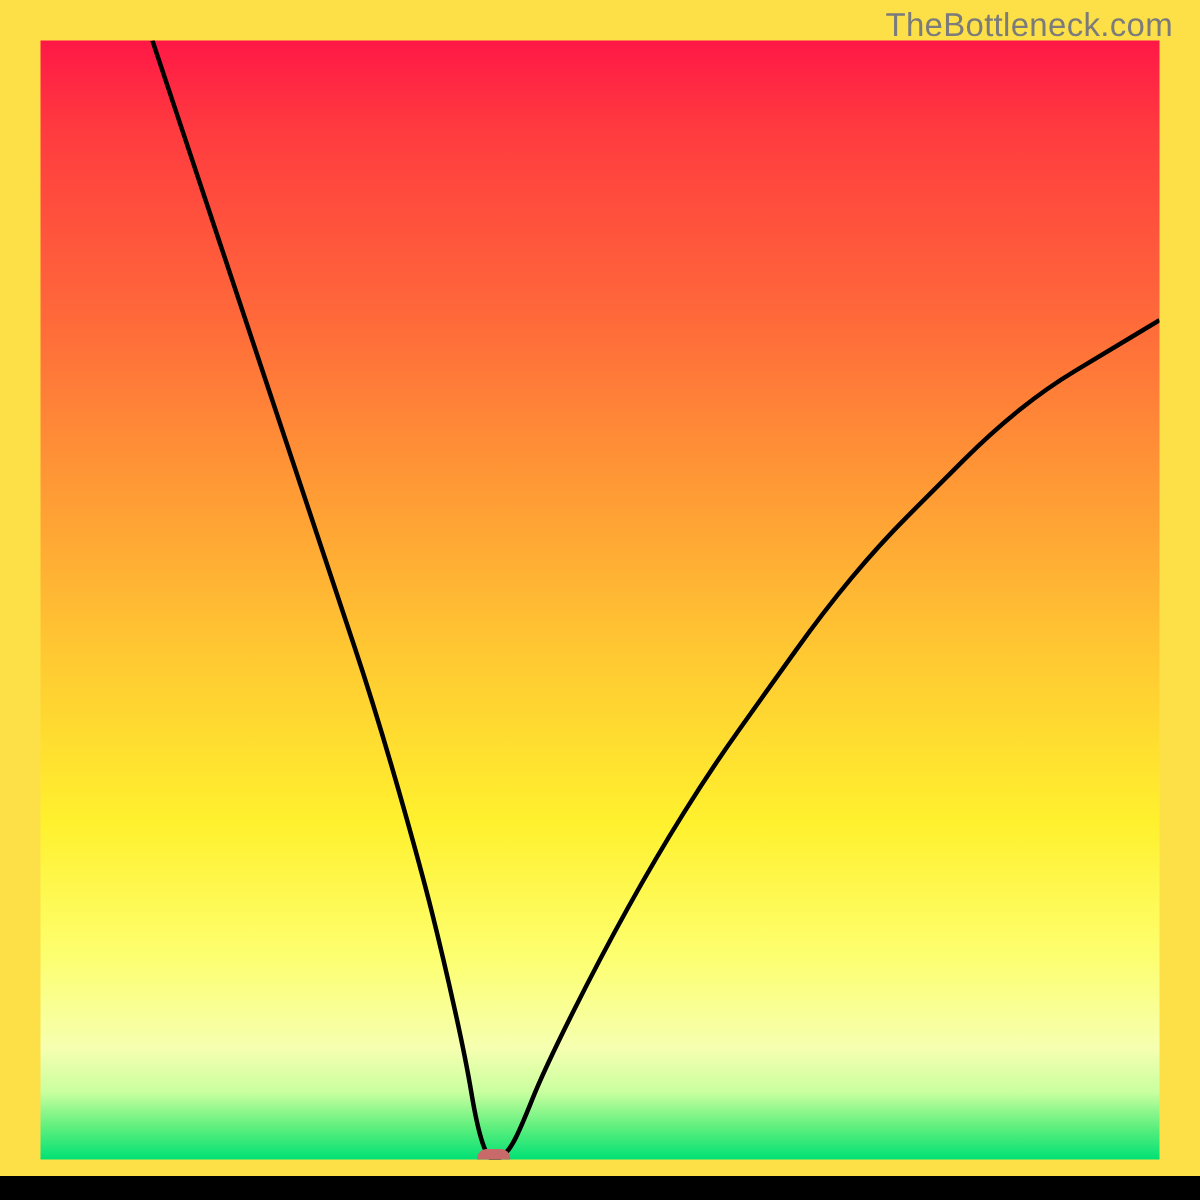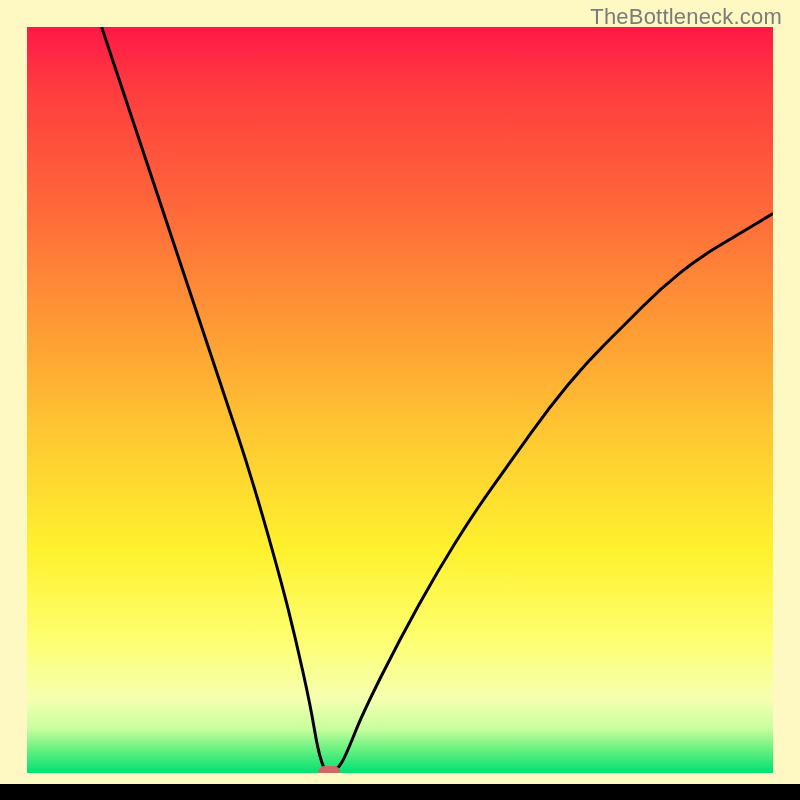--- a/index.html
+++ b/index.html
@@ -8,21 +8,21 @@
     width: 800px;
     height: 800px;
     overflow: hidden;
     background: #000;
     font-family: Arial, Helvetica, sans-serif;
   }
   .frame {
     position: relative;
     width: 800px;
     height: 784px;
-    background: #fef9c3;
+    background: #fde047;
     box-sizing: border-box;
   }
   .plot-area {
     position: absolute;
     left: 27px;
     top: 27px;
     width: 746px;
     height: 746px;
     
     background: linear-gradient(

